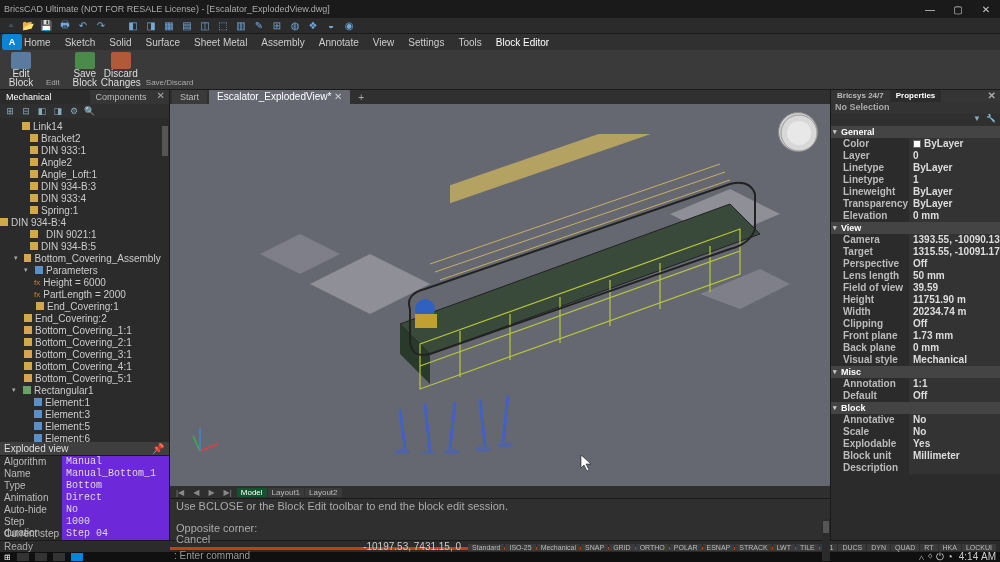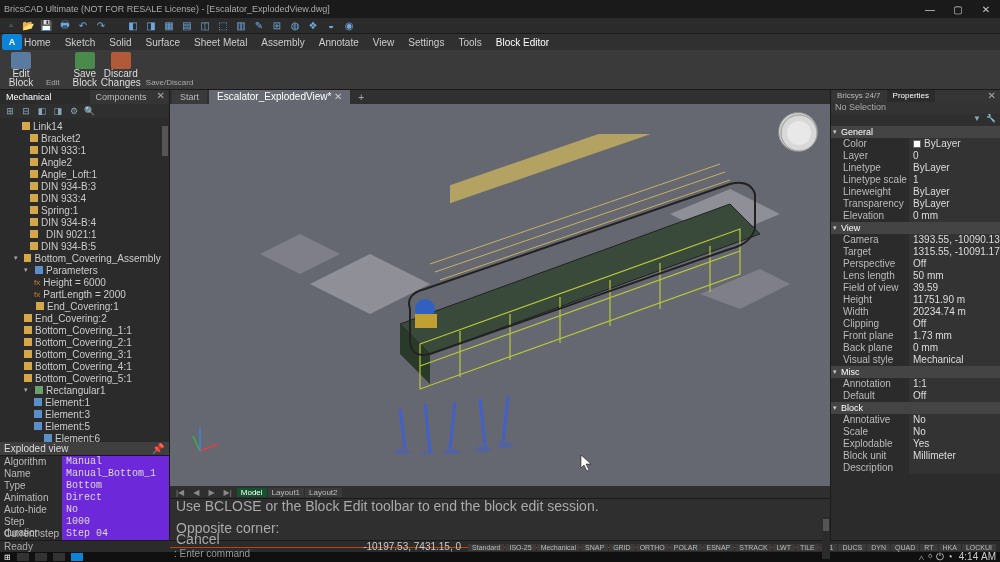--- a/index.html
+++ b/index.html
@@ -46,23 +46,23 @@
 .doc-tabs .plus { padding:0 6px; color:#aaa;}
 .viewport { flex:1; background:#656871; position:relative; overflow:hidden;}
 .viewcube { position:absolute; right:12px; top:8px; width:40px; height:40px; border-radius:50%; background:#d0d0d0; border:1px solid #888;}
 .axis { position:absolute; left:20px; bottom:30px; width:30px; height:30px;}
 .cursor { position:absolute; left:410px; top:350px; color:#fff; font-size:14px;}
 .model-tabs { height:12px; background:#2f2f2f; display:flex; align-items:center; gap:1px; padding-left:2px;}
 .model-tabs span { font-size:8px; padding:0 4px; background:#3a3a3a; color:#bbb;}
 .model-tabs .nav { background:#2f2f2f; color:#888;}
 .model-tabs span.active { background:#14532d; color:#fff;}
 .cmdbox { height:42px; background:#2f2f2f; border-top:1px solid #1a1a1a; display:flex; flex-direction:column;}
-.cmdhist { flex:1; font-size:14px; color:#aaa; padding:2px 6px; line-height:11px; white-space:pre-line;}
-.cmdin { height:14px; border-top:1px solid #c2410c; display:flex; align-items:center; padding:0 4px; font-size:9px; color:#999;}
-.right { width:170px; background:#2b2b2b; border-left:1px solid #1a1a1a; display:flex; flex-direction:column;}
+.cmdhist { flex:1; font-size:11px; color:#aaa; padding:2px 6px; line-height:11px; white-space:pre-line;}
+.cmdin { height:14px; border-top:3px solid #c2410c; display:flex; align-items:center; padding:0 4px; font-size:9px; color:#999;}
+.right { width:170px; background:#2b2b2b; border-left:1px solid #1a1a1a; display:flex; flex-direction:column;font-weight:bold;}
 .rtabs { height:12px; display:flex; background:#353535;}
 .rtabs div{ padding:0 6px; font-size:8px; line-height:12px; color:#bbb;}
 .rtabs div.active{ background:#2b2b2b; color:#fff;}
 .nosel { height:12px; font-size:9px; color:#aaa; padding:0 4px; background:#333;}
 .rtb { height:12px; background:#2f2f2f; display:flex; justify-content:flex-end; gap:3px; padding:0 4px;}
 .rtb span{ width:10px;height:10px; color:#8ab; font-size:8px;}
 .proplist { flex:1; overflow:hidden;}
 .pcat { height:12px; background:#444; color:#fff; font-size:9px; padding-left:10px; line-height:12px; position:relative;}
 .pcat::before{ content:"▾"; position:absolute; left:2px; font-size:7px; color:#ccc;}
 .prow { display:flex; height:12px; font-size:9px;}
@@ -191,21 +191,21 @@
           <span>DIN 934-B:3</span>
         </div>
         <div class="tree-row" style="padding-left: 30px;">
           <span class="cube"></span>
           <span>DIN 933:4</span>
         </div>
         <div class="tree-row" style="padding-left: 30px;">
           <span class="cube"></span>
           <span>Spring:1</span>
         </div>
-        <div class="tree-row" style="padding-left: 30px;">
+        <div class="tree-row" style="">
           <span class="cube"></span>
           <span>DIN 934-B:4</span>
         </div>
         <div class="tree-row" style="padding-left: 30px; gap: 8px;">
           <span class="cube"></span>
           <span>DIN 9021:1</span>
         </div>
         <div class="tree-row" style="padding-left: 30px;">
           <span class="cube"></span>
           <span>DIN 934-B:5</span>
@@ -249,38 +249,38 @@
           <span>Bottom_Covering_3:1</span>
         </div>
         <div class="tree-row" style="padding-left: 24px;">
           <span class="cube"></span>
           <span>Bottom_Covering_4:1</span>
         </div>
         <div class="tree-row" style="padding-left: 24px;">
           <span class="cube"></span>
           <span>Bottom_Covering_5:1</span>
         </div>
-        <div class="tree-row" style="padding-left: 24px;">
+        <div class="tree-row" style="padding-left: 12px;">
           <span style="width:8px;color:#aaa;font-size:7px">▾</span>
           <span class="cubeg"></span>
           <span>Rectangular1</span>
         </div>
         <div class="tree-row" style="padding-left: 34px;">
           <span class="cubeb"></span>
           <span>Element:1</span>
         </div>
         <div class="tree-row" style="padding-left: 34px;">
           <span class="cubeb"></span>
           <span>Element:3</span>
         </div>
         <div class="tree-row" style="padding-left: 34px;">
           <span class="cubeb"></span>
           <span>Element:5</span>
         </div>
-        <div class="tree-row" style="padding-left: 34px; margin-left: 10px;">
+        <div class="tree-row" style="padding-left: 34px;">
           <span class="cubeb"></span>
           <span>Element:6</span>
         </div>
         <div class="scroll-v">
           <div class="thumb" style="margin-top:8px"></div>
         </div>
       </div>
     <div class="panel-hdr">
       <span>Exploded view</span>
         <span class="x">📌</span>

